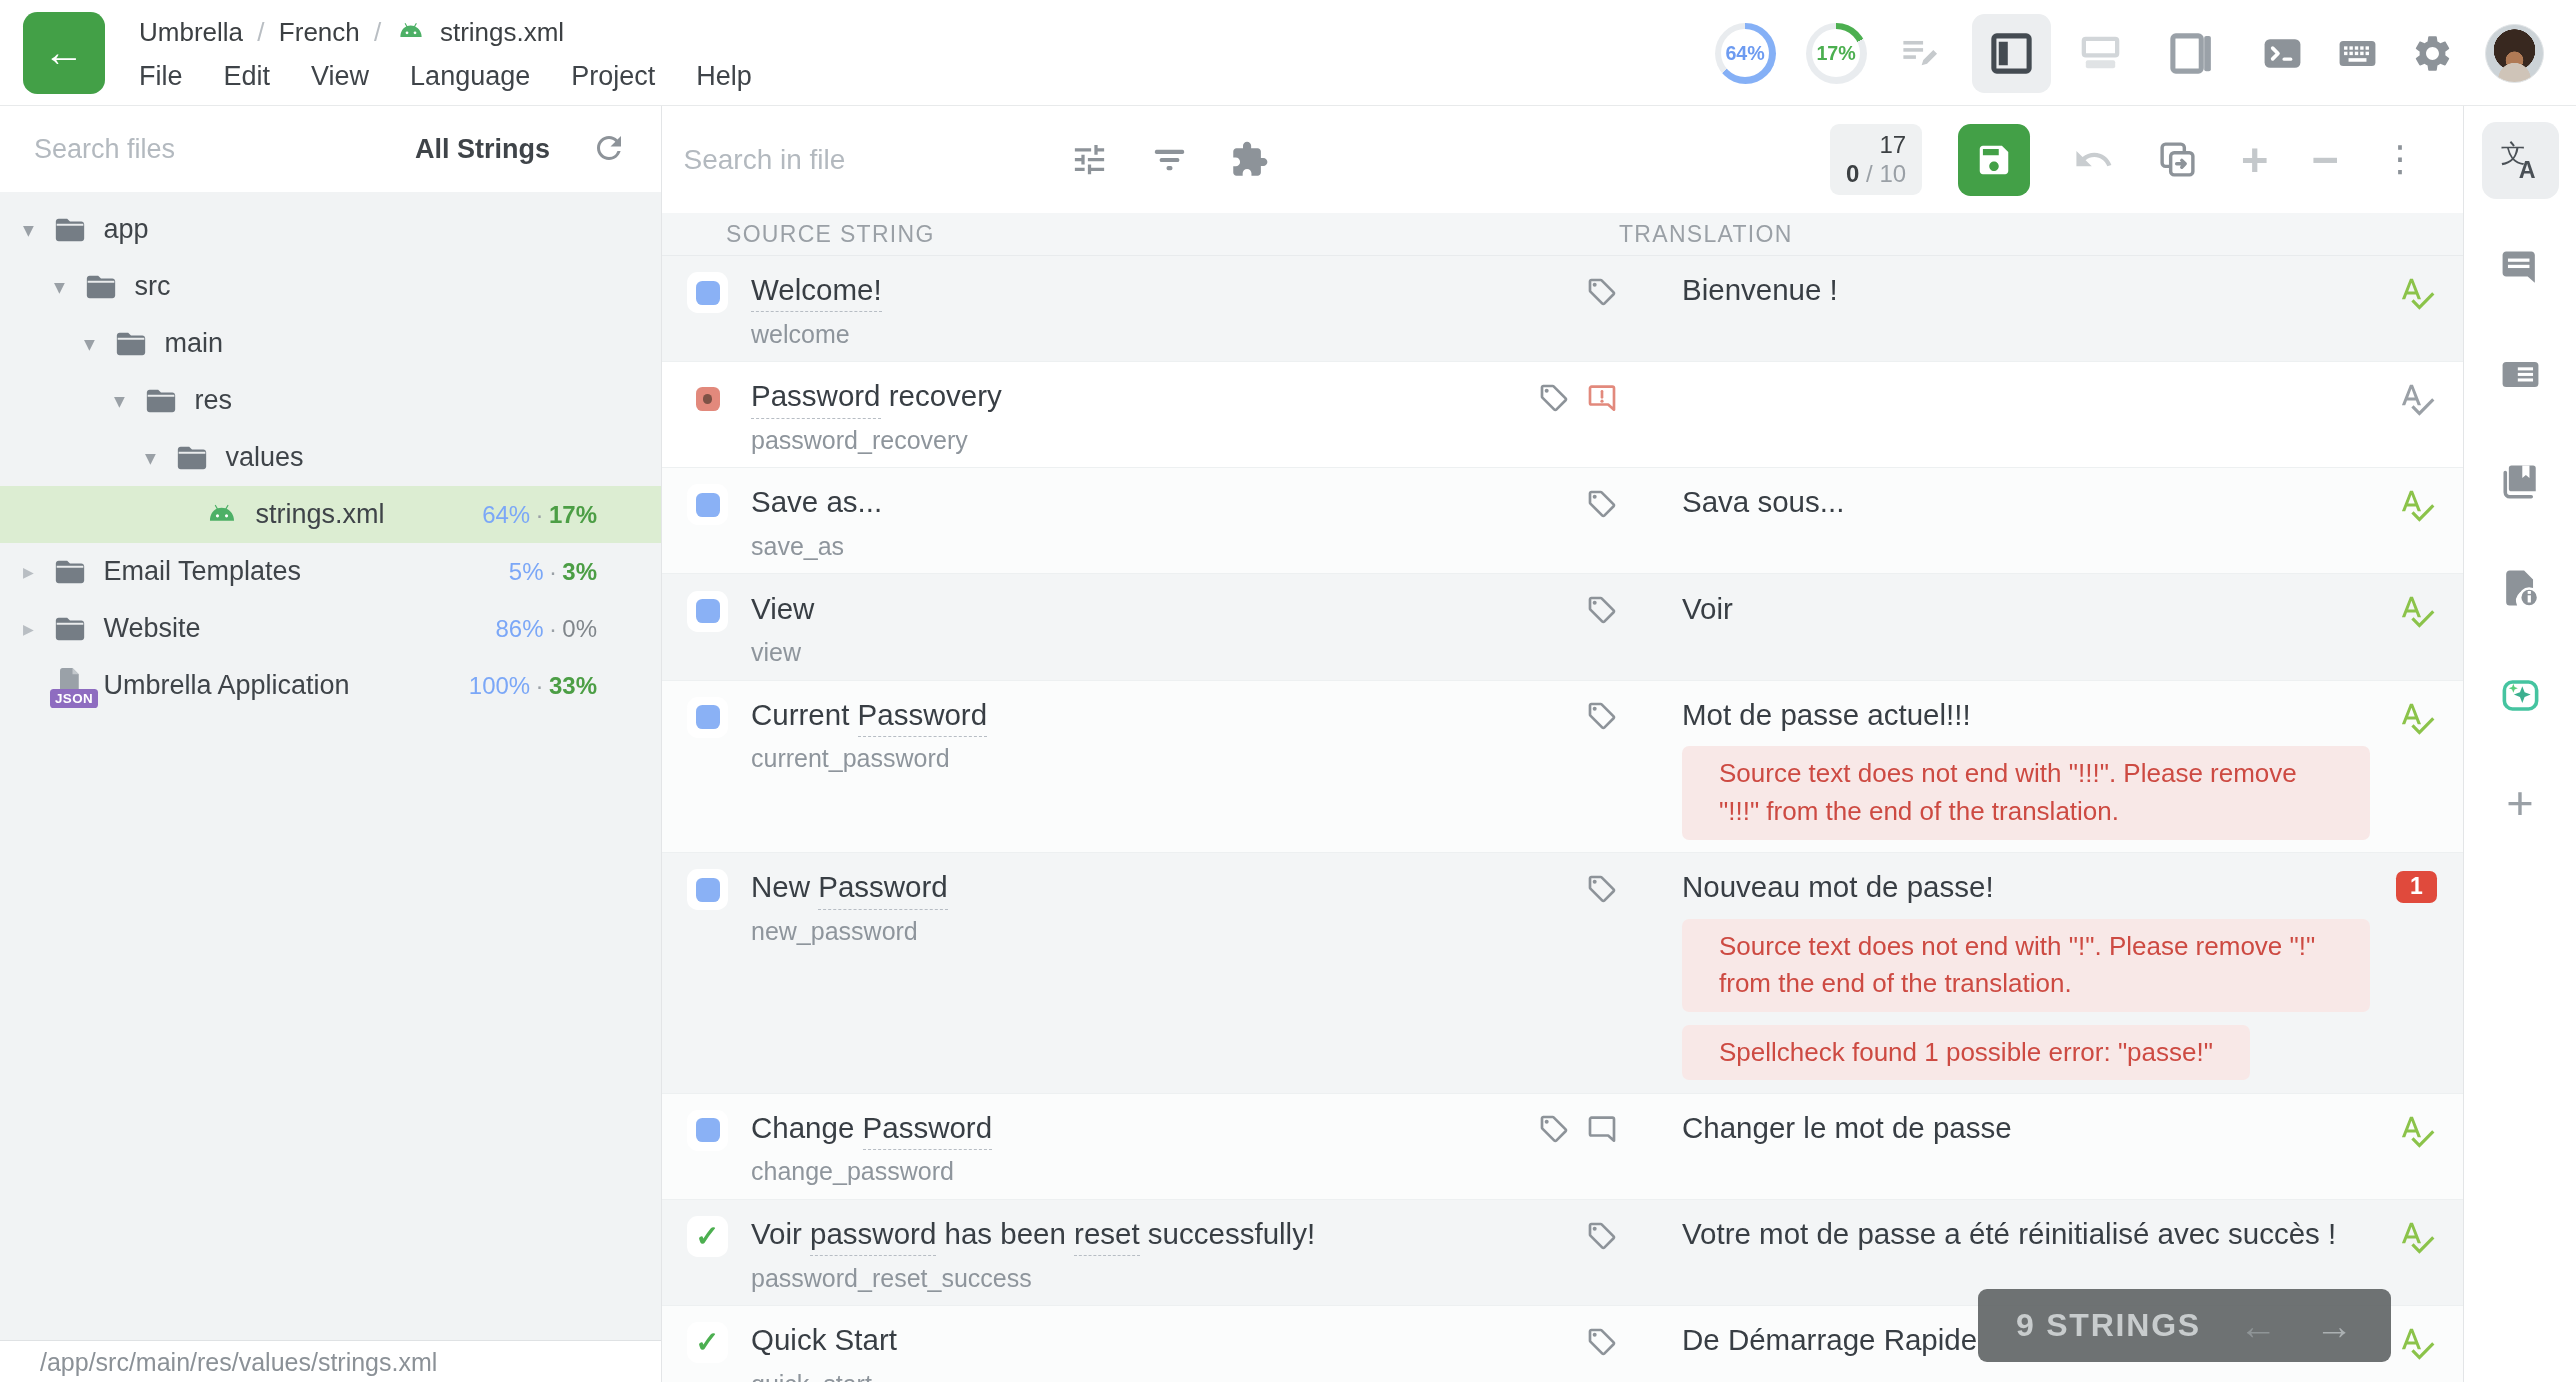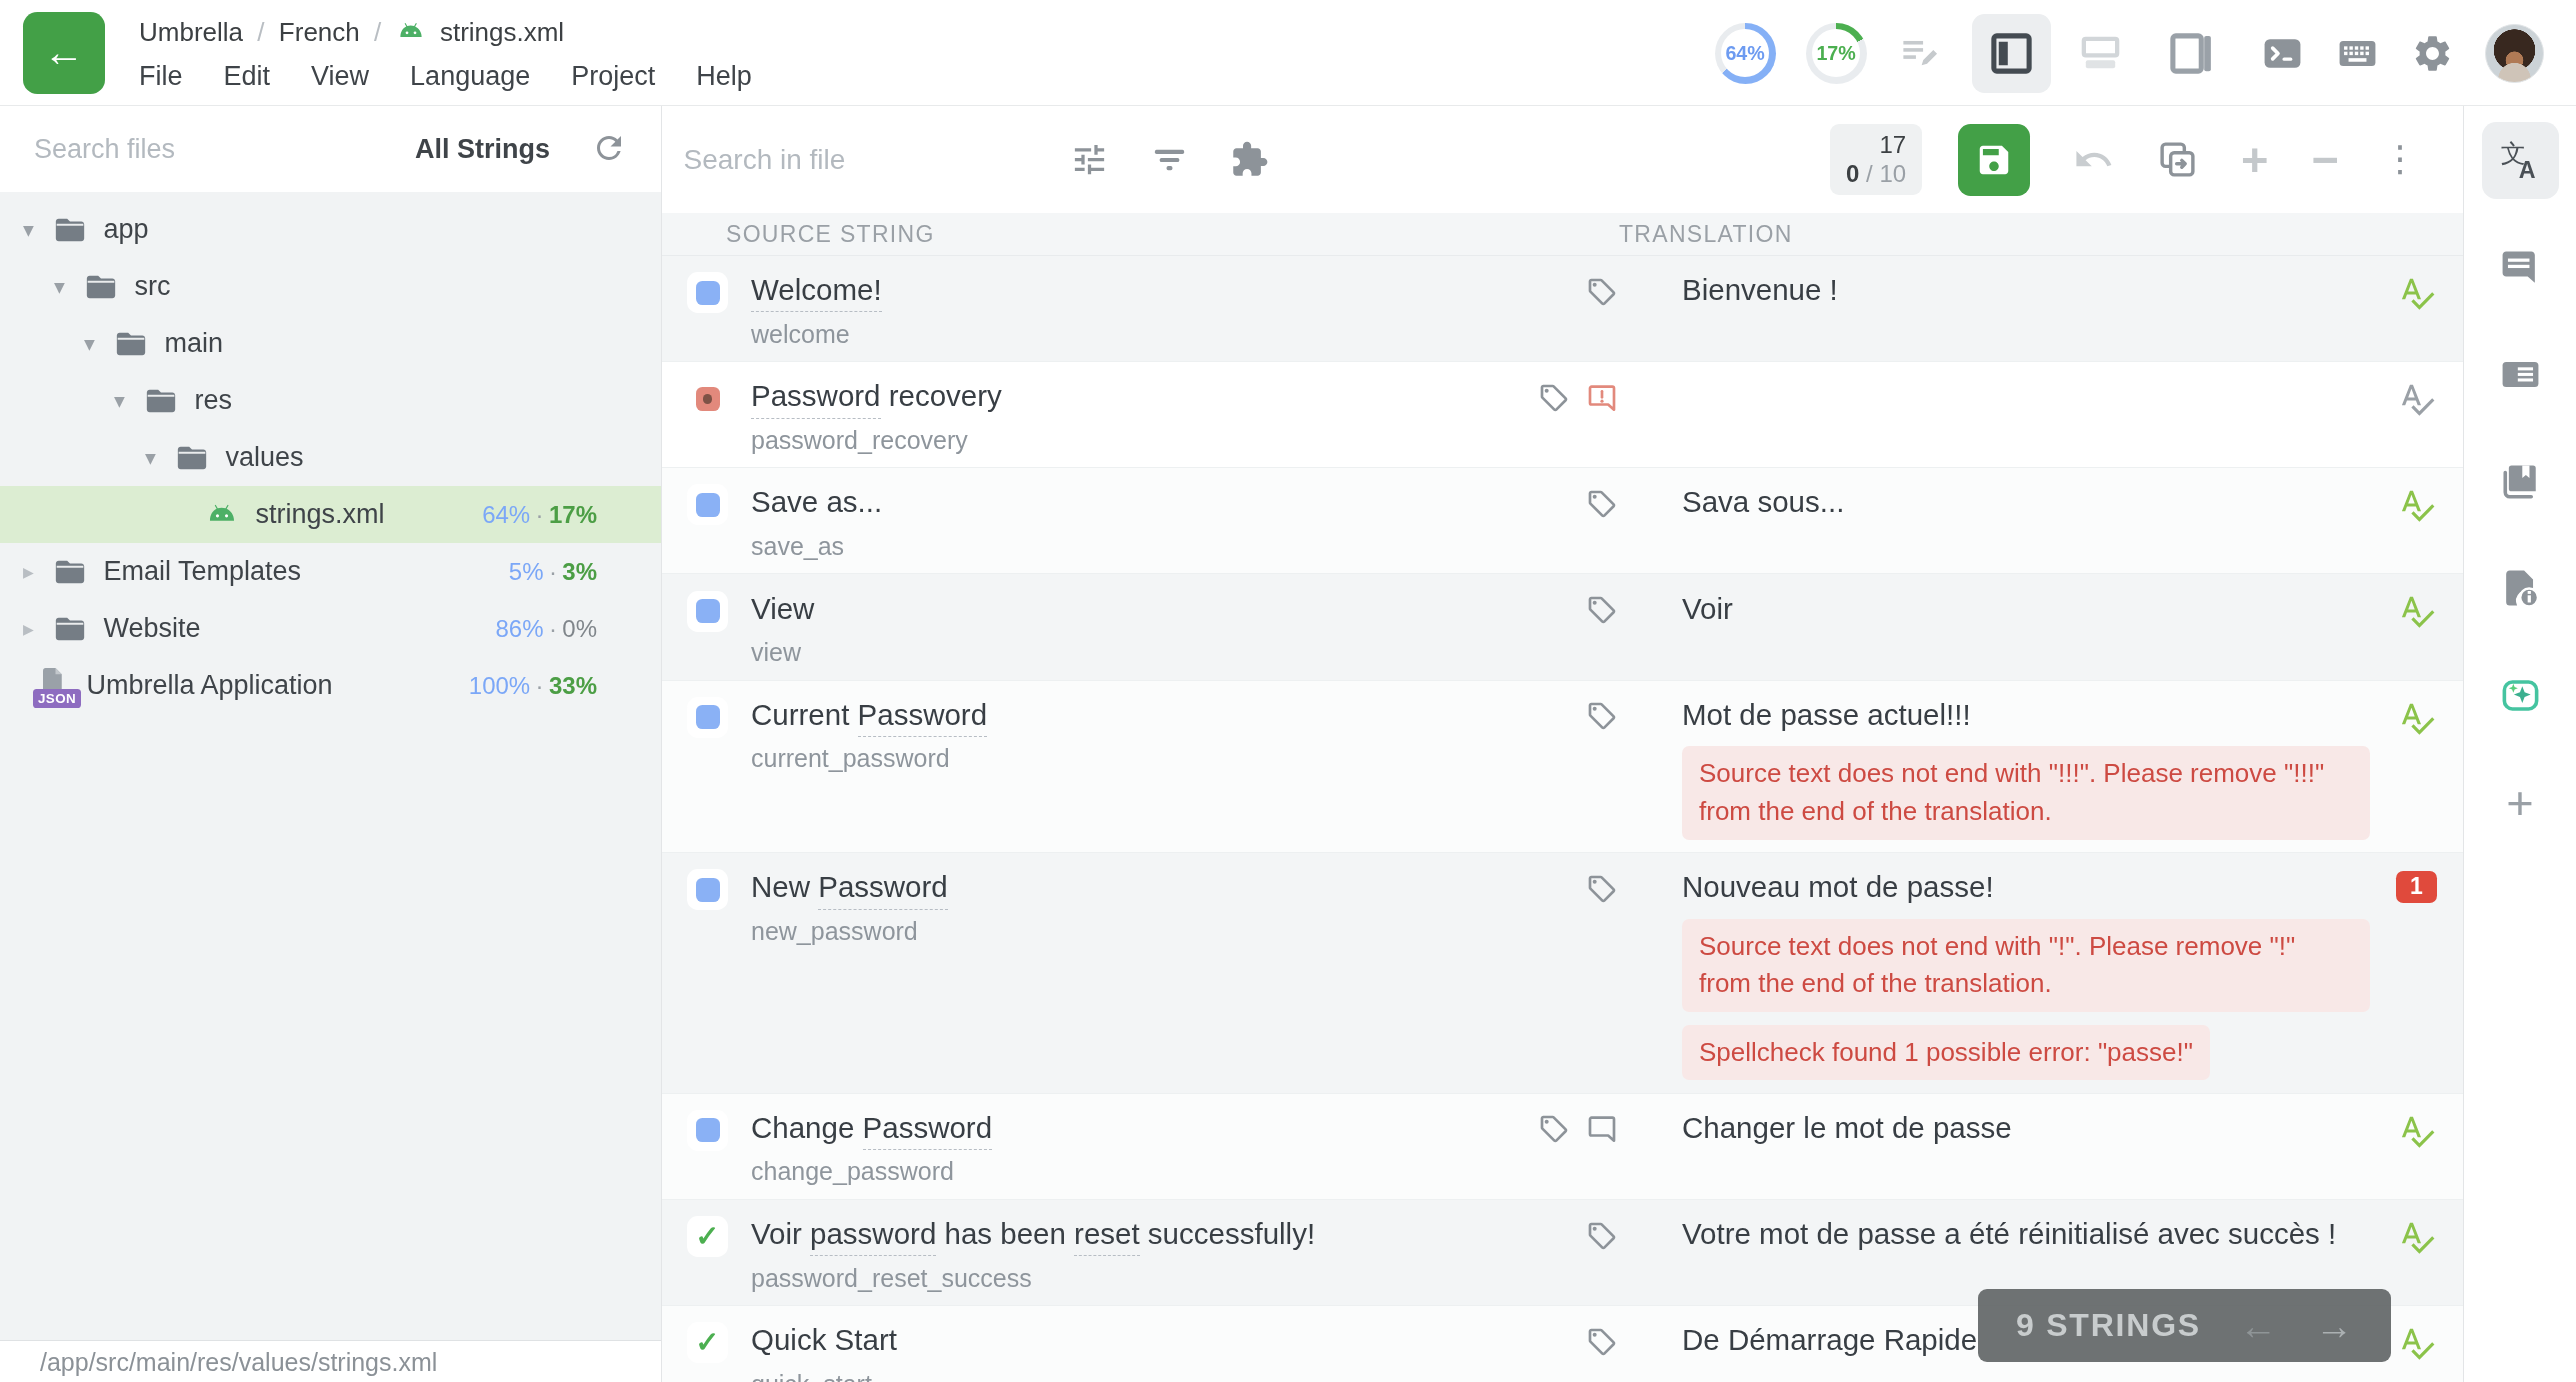--- a/index.html
+++ b/index.html
@@ -100,21 +100,21 @@
   .st-check { color:#4caf50; font-size:29px; font-weight:bold; line-height:1; }
   .cell-src { width:769px; flex:none; padding-top:1.8px; }
   .src-text { font-size:29.5px; color:#383e44; line-height:1.25; }
   .src-text .gl { border-bottom:1.8px dashed #b7bdc4; padding-bottom:5.4px; }
   .src-key { margin-top:10.7px; font-size:25px; color:#8e959c; }
   .cell-srcicons { width:98px; flex:none; display:flex; justify-content:flex-end; gap:16px; padding-top:5.4px; color:#8d9399; }
   .cell-srcicons svg { width:32px; height:32px; }
   .ic-issue { color:#e2897c; }
   .cell-tr { flex:1; min-width:0; padding-top:1.8px; padding-left:64px; }
   .tr-text { font-size:29.5px; color:#383e44; line-height:1.25; min-height:37px; }
-  .err { margin-top:12.5px; width:fit-content; max-width:725px; background:#f8e8e7; color:#cd4a42; border-radius:7.2px; padding:9px 17px; font-size:26px; line-height:1.45; }
+  .err { margin-top:12.5px; width:fit-content; max-width:725px; background:#f8e8e7; color:#cd4a42; border-radius:7.2px; padding:9px 37px; font-size:26px; line-height:1.45; }
   .cell-end { width:93px; flex:none; display:flex; justify-content:center; padding-top:3.6px; }
   .spell svg { width:38px; height:38px; }
   .spell.gray { color:#9aa0a6; }
   .spell.green { color:#8bc34a; }
   .badge { width:41px; height:32px; border-radius:7.2px; background:#e04a3c; color:#fff; font-size:23px; font-weight:bold; display:flex; align-items:center; justify-content:center; }
 
   .pill { position:absolute; right:72px; bottom:20.6px; height:73px; background:rgba(99,103,104,.93); border-radius:9px; display:flex; align-items:center; gap:38px; padding:0 38px; }
   .pill .plabel { font-size:32px; font-weight:bold; letter-spacing:1.8px; color:#c8cccd; }
   .pill .parr { font-size:38px; line-height:1; cursor:pointer; }
   .pill .prev { color:#8f9597; }
@@ -315,21 +315,21 @@
             <span class="tw closed">▸</span>
             <span class="titem-ico">
               <svg viewBox="0 0 24 24" fill="#757d85">
                 <path d="M10 4H4c-1.1 0-1.99.9-1.99 2L2 18c0 1.1.9 2 2 2h16c1.1 0 2-.9 2-2V8c0-1.1-.9-2-2-2h-8l-2-2z"></path>
                 <rect x="2.6" y="7.6" width="18.8" height="1.4" fill="#fff" opacity=".85"></rect>
               </svg>
             </span>
             <span class="tlabel">Website</span>
             <span class="tpct"><span class="p1">86%</span><span class="dot">·</span><span class="p2 muted">0%</span></span>
           </div>
-          <div class="tree-row" style="padding-left: 8px;">
+          <div class="tree-row" style="padding-left: 25px;">
             <span class="tw"></span>
             <span class="json-ico"><svg viewBox="0 0 24 28">
                 <path d="M6 2h8l5 5v17a2 2 0 0 1-2 2H6a2 2 0 0 1-2-2V4c0-1.1.9-2 2-2z" fill="#9aa1a8"></path>
                 <path d="M14 2l5 5h-5z" fill="#c3c8cc"></path>
               </svg><span class="json-badge">JSON</span></span>
             <span class="tlabel">Umbrella Application</span>
             <span class="tpct"><span class="p1">100%</span><span class="dot">·</span><span class="p2">33%</span></span>
           </div>
         </div>
       <div class="statusbar">/app/src/main/res/values/strings.xml</div>

